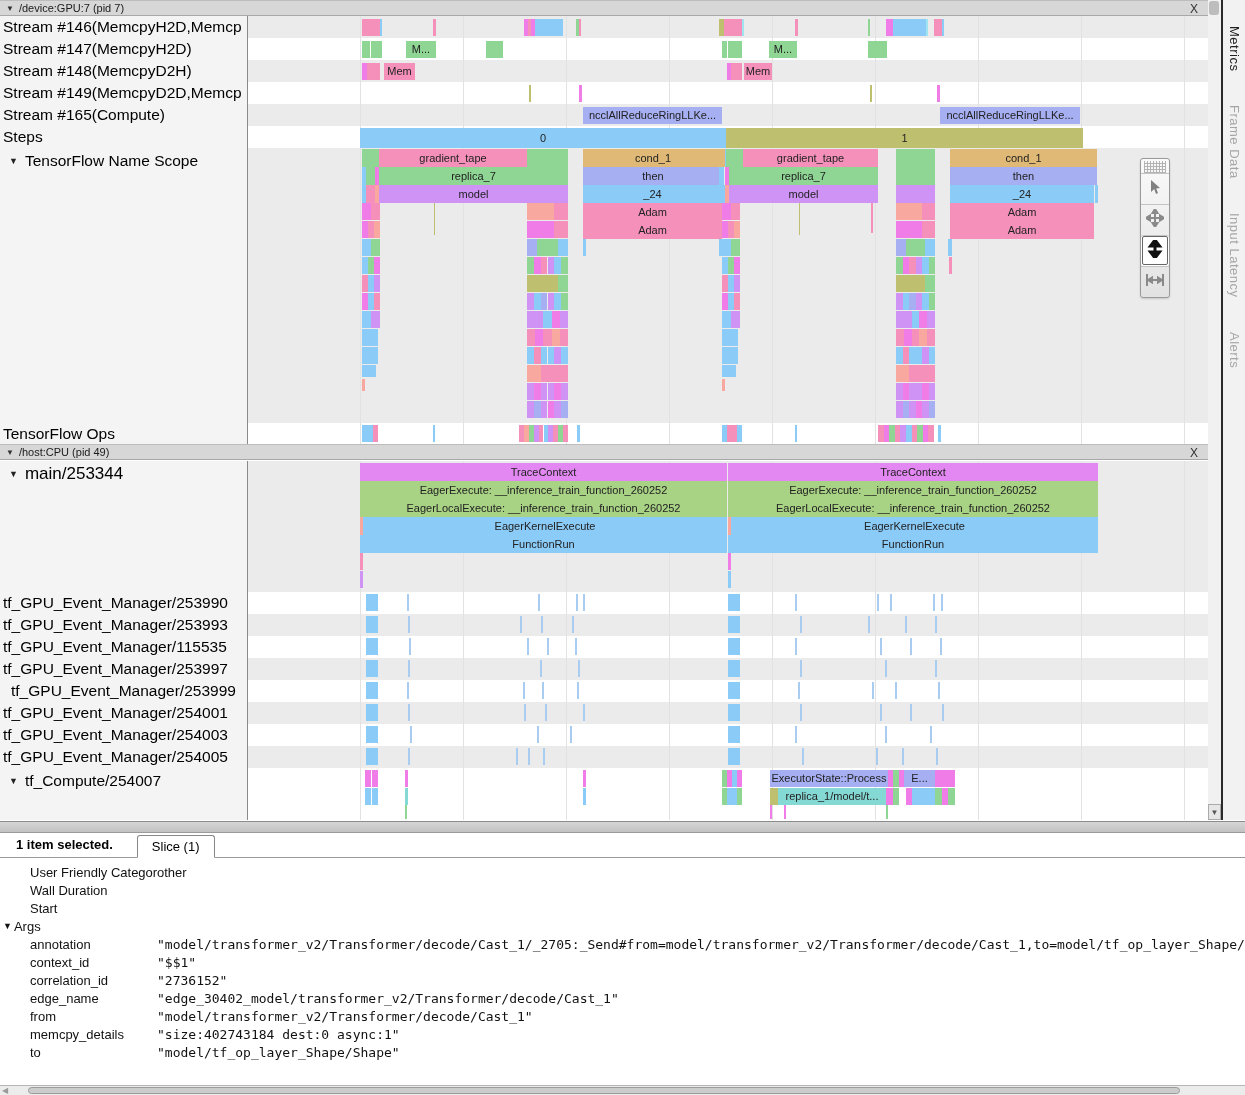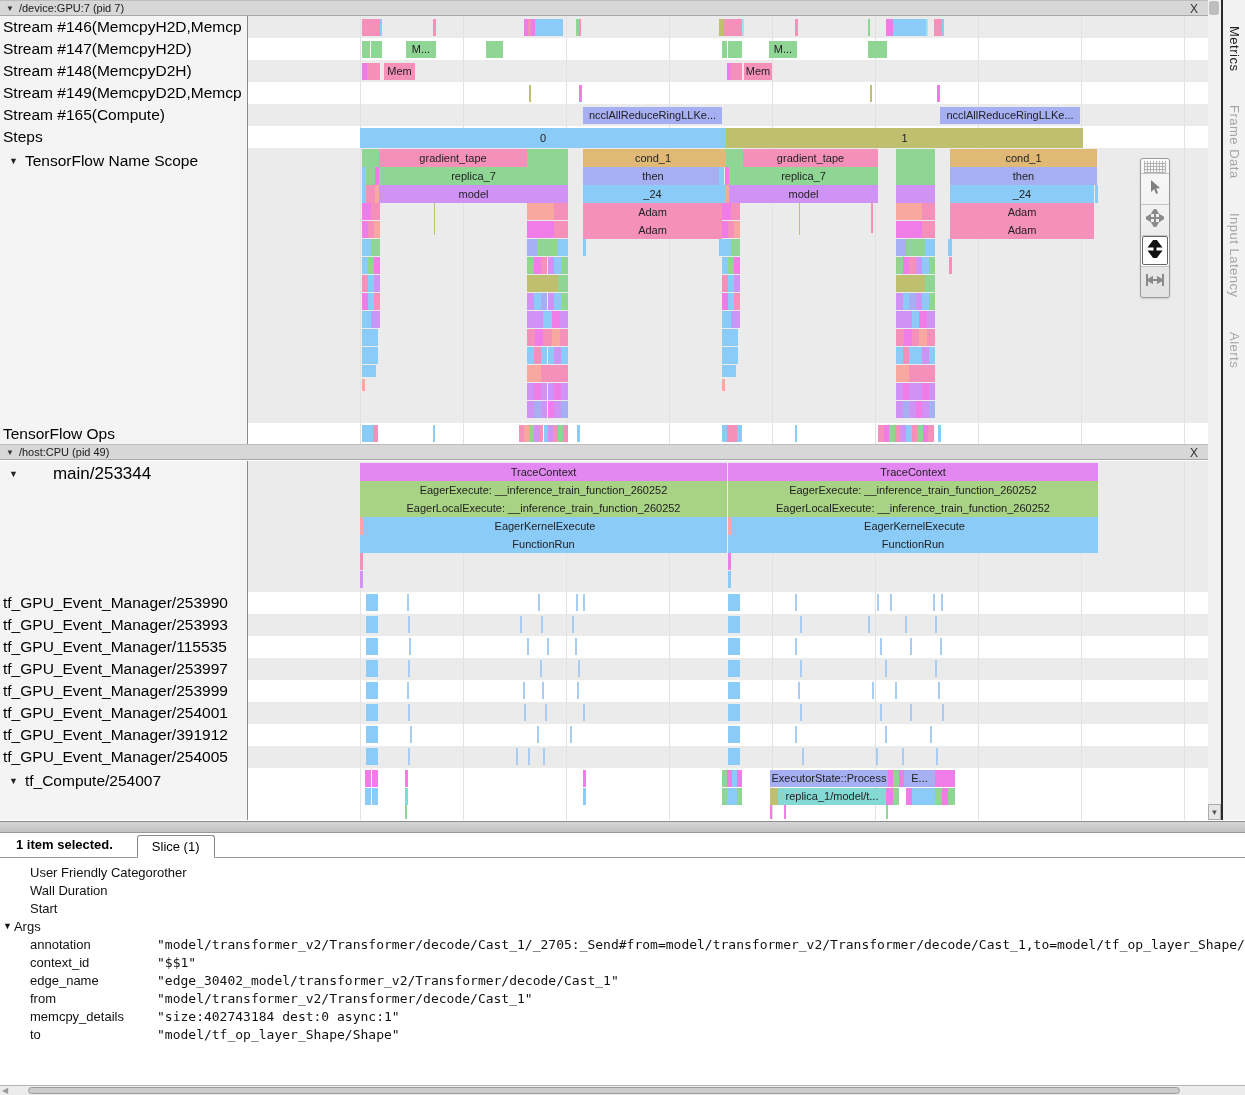--- a/index.html
+++ b/index.html
@@ -18,21 +18,21 @@
   .rows-layer, .blocks-layer { position:absolute; inset:0; }
   .label-col { position:absolute; left:0; top:0; bottom:0; width:248px; background:#f4f4f4;
     border-right:1px solid #8a8a8a; }
   .row-stripe { position:absolute; left:248px; width:960px; background:#fff; }
   .row-stripe.shaded { background:#ebebeb; }
   .gridline { position:absolute; top:0; bottom:0; width:1px; background:#e2e2e2; }
   .track-label { position:absolute; left:0; width:247px; padding-left:3px; font-size:15.5px; color:#000;
     white-space:nowrap; overflow:hidden; display:flex; align-items:center; gap:7px; z-index:2; }
   .track-label .tri { font-size:9px; color:#222; }
   .track-label.indent { padding-left:9px; }
-  .track-label.big span.lab { font-size:17px;margin-left:28px; }
+  .track-label.big span.lab { font-size:17px; }
 
   .blk { position:absolute; font-size:11px; color:#222; text-align:center; overflow:hidden;
     white-space:nowrap; z-index:1; }
   .blk .seg { position:absolute; top:0; height:100%; }
   .blk .bt { position:relative; z-index:1; }
 
   
   #tool-palette { position:absolute; left:1140px; top:158px; width:30px; background:linear-gradient(#fafafa,#e2e2e2);
     border:1px solid #9a9a9a; border-radius:3px; z-index:6; box-shadow:0 1px 2px rgba(0,0,0,.15); }
   #tool-grip { height:12px; margin:2px 3px 0 3px;
@@ -531,28 +531,28 @@
         </div>
         <div class="track-label" style="top: 153px; height: 22px;">
           <span class="lab">tf_GPU_Event_Manager/253993</span>
         </div>
         <div class="track-label" style="top: 175px; height: 22px;">
           <span class="lab">tf_GPU_Event_Manager/115535</span>
         </div>
         <div class="track-label" style="top: 197px; height: 22px;">
           <span class="lab">tf_GPU_Event_Manager/253997</span>
         </div>
-        <div class="track-label" style="top: 219px; height: 22px;">
+        <div class="track-label" style="top: 219px; height: 22px; margin-left: 8px;">
           <span class="lab">tf_GPU_Event_Manager/253999</span>
         </div>
         <div class="track-label" style="top: 241px; height: 22px;">
           <span class="lab">tf_GPU_Event_Manager/254001</span>
         </div>
         <div class="track-label" style="top: 263px; height: 22px;">
-          <span class="lab">tf_GPU_Event_Manager/391912</span>
+          <span class="lab">tf_GPU_Event_Manager/254003</span>
         </div>
         <div class="track-label" style="top: 285px; height: 22px;">
           <span class="lab">tf_GPU_Event_Manager/254005</span>
         </div>
         <div class="track-label indent" style="top: 307px; height: 26px;">
           <div class="tri">▼</div>
           <span class="lab">tf_Compute/254007</span>
         </div>
       </div>
     <div class="blocks-layer">
@@ -778,20 +778,24 @@
       </div>
       <div class="frow arg">
         <div class="fname" style="margin-left: 30px;">annotation</div>
         <div class="fvalue">"model/transformer_v2/Transformer/decode/Cast_1/_2705:_Send#from=model/transformer_v2/Transformer/decode/Cast_1,to=model/tf_op_layer_Shape/Shape#::#edg</div>
       </div>
       <div class="frow arg">
         <div class="fname" style="margin-left: 30px;">context_id</div>
         <div class="fvalue">"$$1"</div>
       </div>
       <div class="frow arg">
+        <div class="fname" style="margin-left: 30px;">correlation_id</div>
+        <div class="fvalue">"2736152"</div>
+      </div>
+      <div class="frow arg">
         <div class="fname" style="margin-left: 30px;">edge_name</div>
         <div class="fvalue">"edge_30402_model/transformer_v2/Transformer/decode/Cast_1"</div>
       </div>
       <div class="frow arg">
         <div class="fname" style="margin-left: 30px;">from</div>
         <div class="fvalue">"model/transformer_v2/Transformer/decode/Cast_1"</div>
       </div>
       <div class="frow arg">
         <div class="fname" style="margin-left: 30px;">memcpy_details</div>
         <div class="fvalue">"size:402743184 dest:0 async:1"</div>

